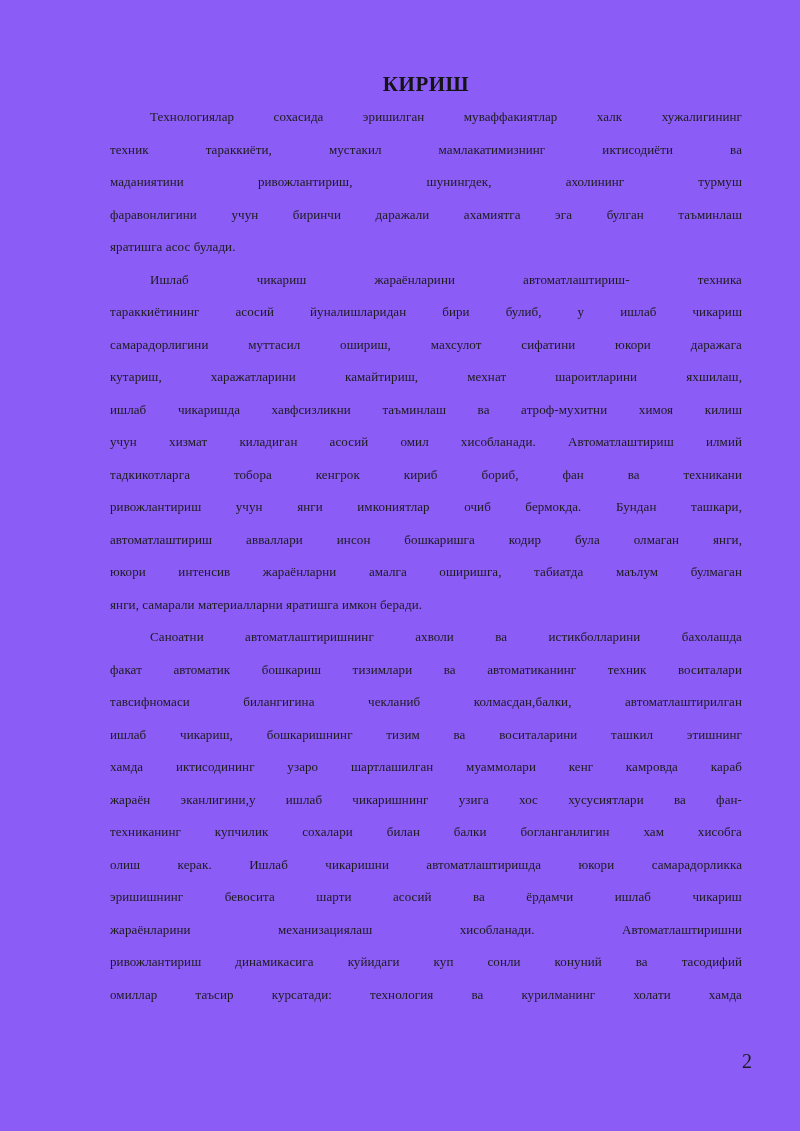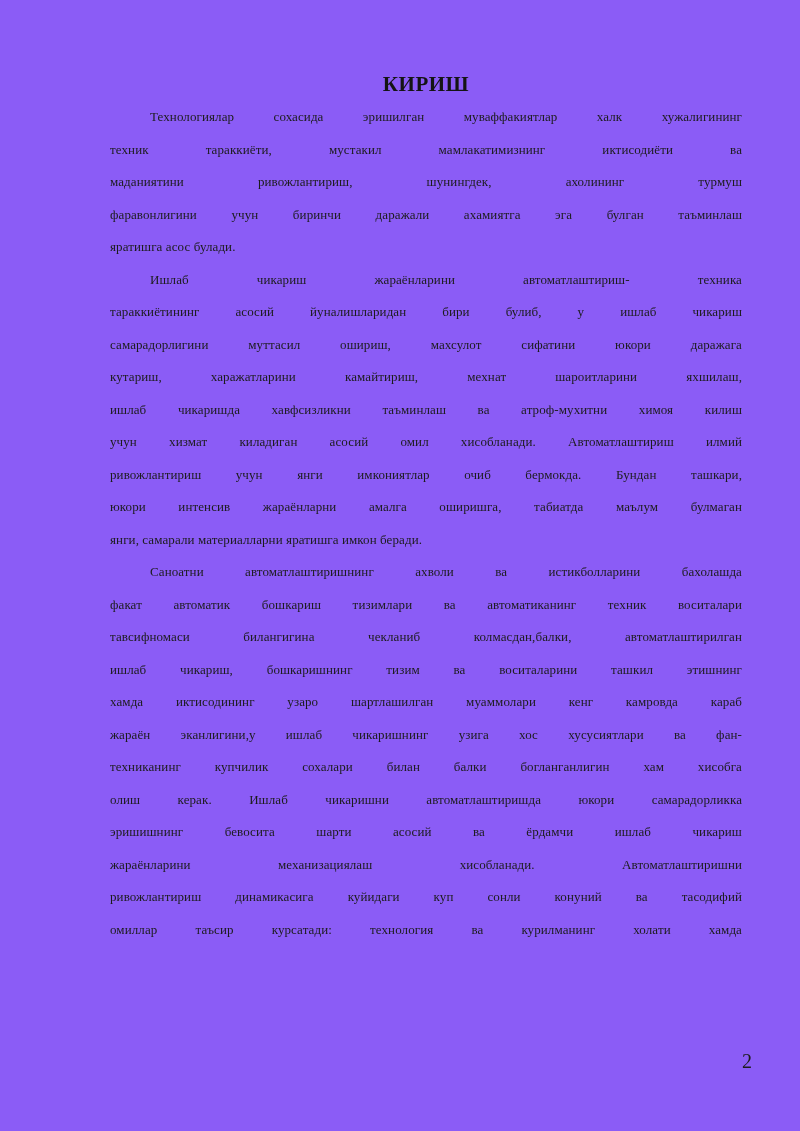--- a/index.html
+++ b/index.html
@@ -68,21 +68,23 @@
         <div class="line">техник тараккиёти, мустакил мамлакатимизнинг иктисодиёти ва</div>
         <div class="line">маданиятини ривожлантириш, шунингдек, ахолининг турмуш</div>
         <div class="line">фаравонлигини учун биринчи даражали ахамиятга эга булган таъминлаш</div>
         <div class="line paragraph-end">яратишга асос булади.</div>
         <div class="line paragraph-start">Ишлаб чикариш жараёнларини автоматлаштириш- техника</div>
         <div class="line">тараккиётининг асосий йуналишларидан бири булиб, у ишлаб чикариш</div>
         <div class="line">самарадорлигини муттасил ошириш, махсулот сифатини юкори даражага</div>
         <div class="line">кутариш, харажатларини камайтириш, мехнат шароитларини яхшилаш,</div>
         <div class="line">ишлаб чикаришда хавфсизликни таъминлаш ва атроф-мухитни химоя килиш</div>
         <div class="line">учун хизмат киладиган асосий омил хисобланади. Автоматлаштириш илмий</div>
+        <div class="line">тадкикотларга тобора кенгрок кириб бориб, фан ва техникани</div>
         <div class="line">ривожлантириш учун янги имкониятлар очиб бермокда. Бундан ташкари,</div>
+        <div class="line">автоматлаштириш авваллари инсон бошкаришга кодир була олмаган янги,</div>
         <div class="line">юкори интенсив жараёнларни амалга оширишга, табиатда маълум булмаган</div>
         <div class="line paragraph-end">янги, самарали материалларни яратишга имкон беради.</div>
         <div class="line paragraph-start">Саноатни автоматлаштиришнинг ахволи ва истикболларини бахолашда</div>
         <div class="line">факат автоматик бошкариш тизимлари ва автоматиканинг техник воситалари</div>
         <div class="line">тавсифномаси билангигина чекланиб колмасдан,балки, автоматлаштирилган</div>
         <div class="line">ишлаб чикариш, бошкаришнинг тизим ва воситаларини ташкил этишнинг</div>
         <div class="line">хамда иктисодининг узаро шартлашилган муаммолари кенг камровда караб</div>
         <div class="line">жараён эканлигини,у ишлаб чикаришнинг узига хос хусусиятлари ва фан-</div>
         <div class="line">техниканинг купчилик сохалари билан балки богланганлигин хам хисобга</div>
         <div class="line">олиш керак. Ишлаб чикаришни автоматлаштиришда юкори самарадорликка</div>

